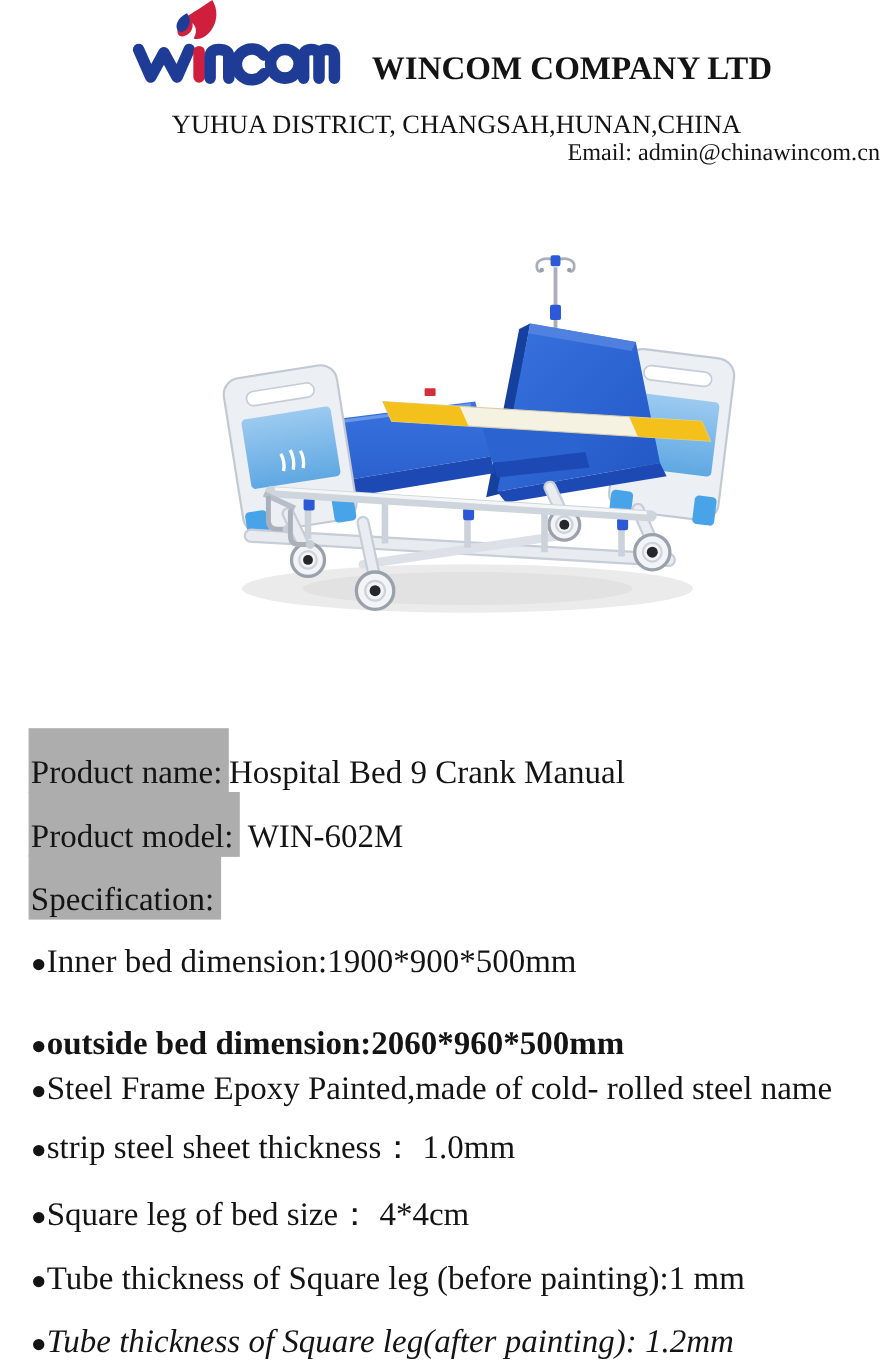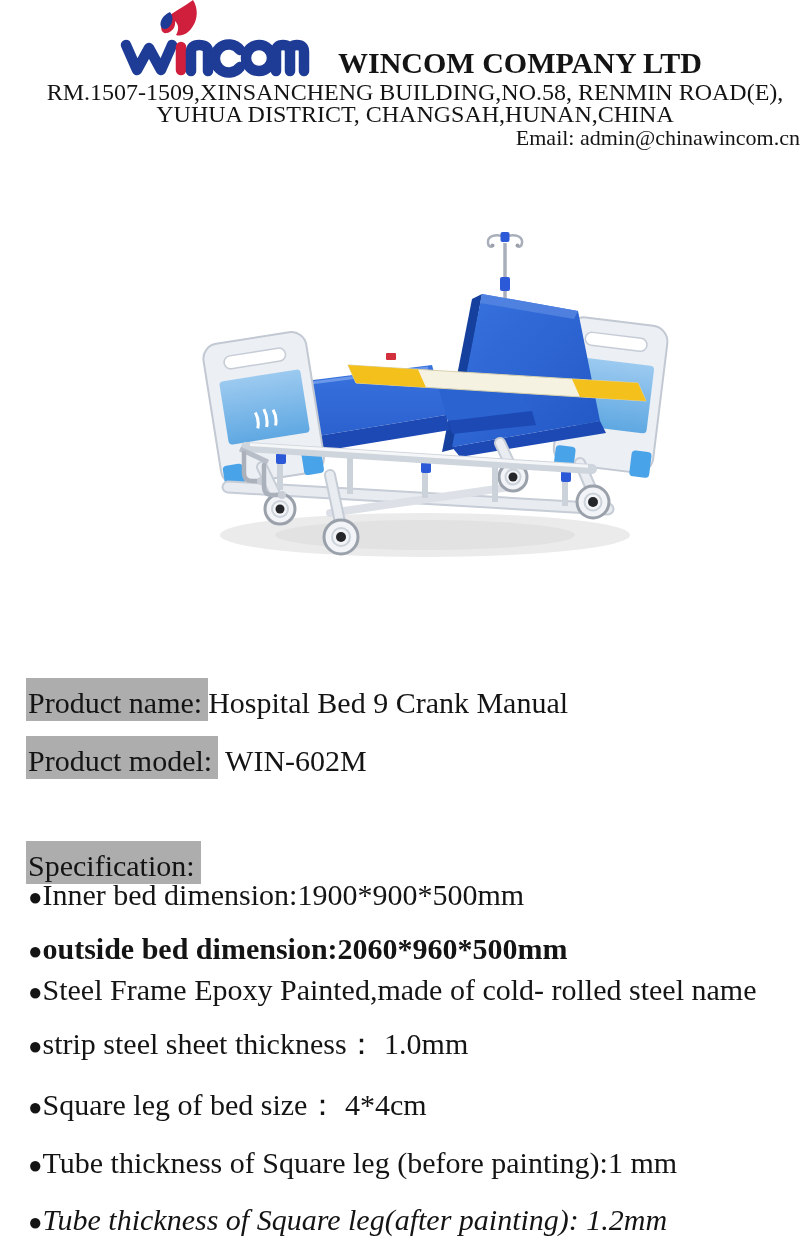--- a/index.html
+++ b/index.html
@@ -7,21 +7,21 @@
         font-family:"Liberation Serif","DejaVu Serif",serif;color:#141414;}
   .abs{position:absolute;}
   
   .company-title{left:338px;top:46px;font-size:30px;font-weight:bold;line-height:34px;white-space:nowrap;}
   .hdr-line{left:30px;width:770px;text-align:center;white-space:nowrap;}
   .addr1{top:79px;font-size:24px;line-height:26px;}
   .addr2{top:101px;font-size:24px;line-height:26px;}
   .email{top:126px;font-size:22px;line-height:24px;text-align:right;}
   
   .label-row{left:26px;font-size:30px;line-height:34px;white-space:nowrap;}
-  .hl{background:#adadad;padding:8px 6px 2px 2px;}
+  .hl{background:#adadad;padding:24px 6px 2px 2px;}
   .bullet-row{left:28px;font-size:30px;line-height:34px;white-space:nowrap;}
   .blt{font-size:24px;}
 </style>
 </head>
 <body>
 
 <div class="page">
 
   <div class="abs" style="left:118px;top:0;width:220px;height:80px;">
     <svg width="220" height="80" viewBox="0 0 220 80" role="img" aria-label="wincom">
@@ -36,21 +36,20 @@
         <path d="M63 47 L63 70" stroke="#cf1f3c"></path>
         <path d="M73 71 L73 52 Q73 45 81 45 Q90 45 90 52 L90 71"></path>
         <path d="M122 50 A14 14 0 1 0 122 67"></path>
         <circle cx="141" cy="58" r="13"></circle>
         <path d="M158 71 L158 52 Q158 45 165 45 Q172 45 172 52 L172 71 M172 52 Q172 45 179 45 Q186 45 186 52 L186 71"></path>
       </g>
     </svg>
   </div>
 
   <div class="abs company-title">WINCOM COMPANY LTD</div>
-  <div class="abs hdr-line addr1">RM.1507-1509,XINSANCHENG BUILDING,NO.58, RENMIN ROAD(E),</div>
   <div class="abs hdr-line addr2">YUHUA DISTRICT, CHANGSAH,HUNAN,CHINA</div>
   <div class="abs hdr-line email">Email: admin@chinawincom.cn</div>
 
   <div class="abs" style="left:180px;top:215px;width:500px;height:370px;">
     <svg width="500" height="370" viewBox="0 0 500 370" role="img" aria-label="hospital-bed-2-crank-manual-photo">
       <defs>
         <linearGradient id="gMat" x1="0" y1="0" x2="1" y2="1">
           <stop offset="0" stop-color="#3873e0"></stop>
             <stop offset="1" stop-color="#2257c4"></stop>
         </linearGradient>
@@ -188,25 +187,25 @@
       </g>
     </svg>
   </div>
 
   <div class="abs label-row" style="top:686px;">
     <span class="hl">Product name:</span><span>Hospital Bed 9 Crank Manual</span>
   </div>
   <div class="abs label-row" style="top:744px;">
     <span class="hl">Product model:</span><span> WIN-602M</span>
   </div>
-  <div class="abs label-row" style="top:849px;">
+  <div class="abs label-row" style="top:801px;">
     <span class="hl">Specification:</span><span></span>
   </div>
 
-  <div class="abs bullet-row" style="top:878px;">
+  <div class="abs bullet-row" style="top:858px;">
     <span class="blt">●</span><span>Inner bed dimension:1900*900*500mm</span>
   </div>
   <div class="abs bullet-row" style="top:932px;font-weight:bold;">
     <span class="blt">●</span><span>outside bed dimension:2060*960*500mm</span>
   </div>
   <div class="abs bullet-row" style="top:973px;">
     <span class="blt">●</span><span>Steel Frame Epoxy Painted,made of cold- rolled steel name</span>
   </div>
   <div class="abs bullet-row" style="top:1027px;">
     <span class="blt">●</span><span>strip steel sheet thickness： 1.0mm</span>

